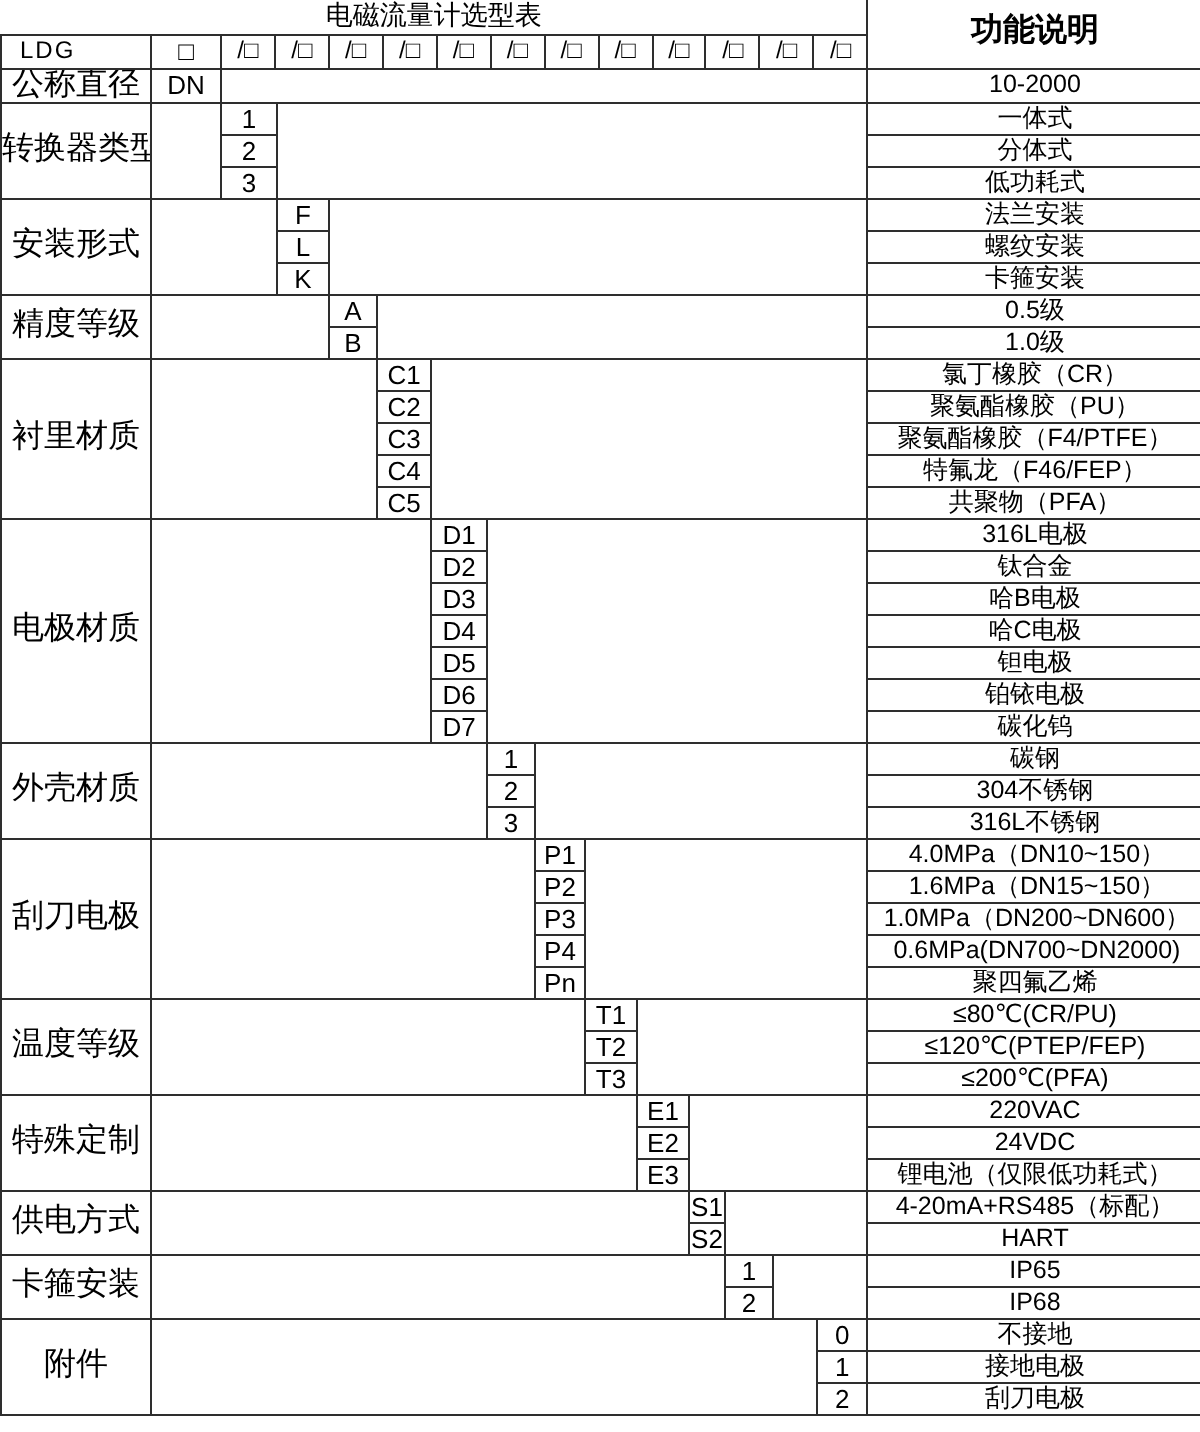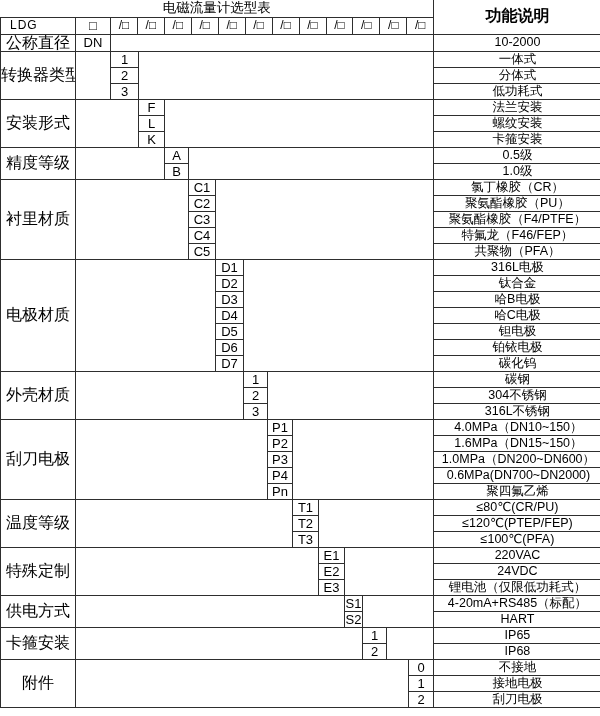--- a/index.html
+++ b/index.html
@@ -226,21 +226,21 @@
   <td class="code">T1</td>
   <td colspan="5" rowspan="3"></td>
   <td class="desc">≤80℃(CR/PU)</td>
 </tr>
 <tr>
   <td class="code">T2</td>
   <td class="desc">≤120℃(PTEP/FEP)</td>
 </tr>
 <tr>
   <td class="code">T3</td>
-  <td class="desc">≤100℃(PFA)</td>
+  <td class="desc">≤200℃(PFA)</td>
 </tr>
 
 <tr>
   <td class="lab" rowspan="3">特殊定制</td>
   <td colspan="9" rowspan="3"></td>
   <td class="code">E1</td>
   <td colspan="4" rowspan="3"></td>
   <td class="desc">220VAC</td>
 </tr>
 <tr>

